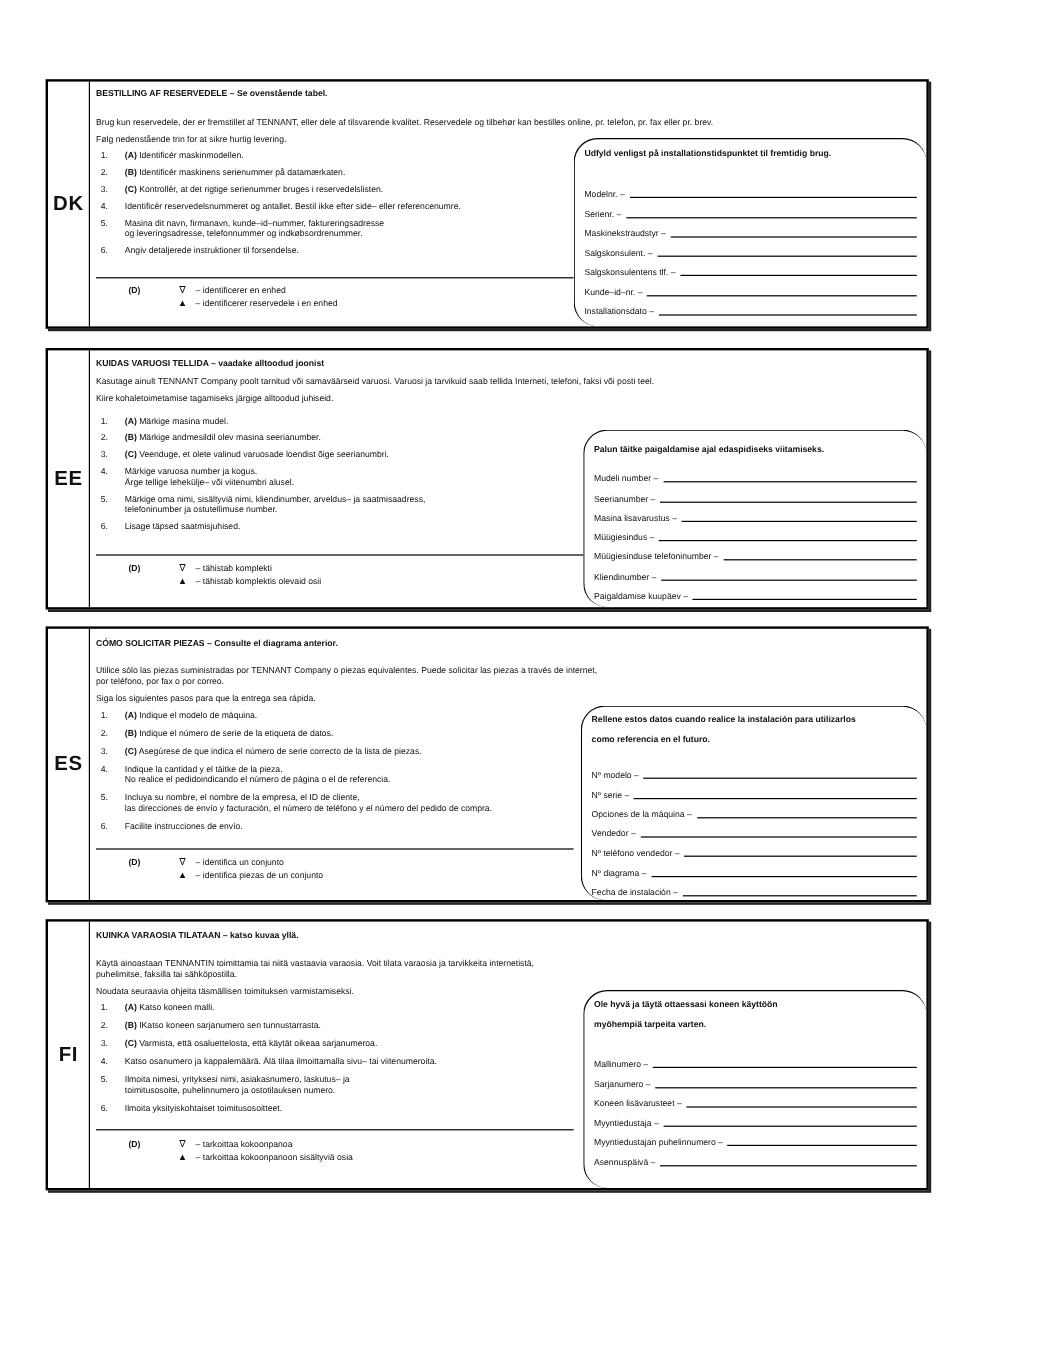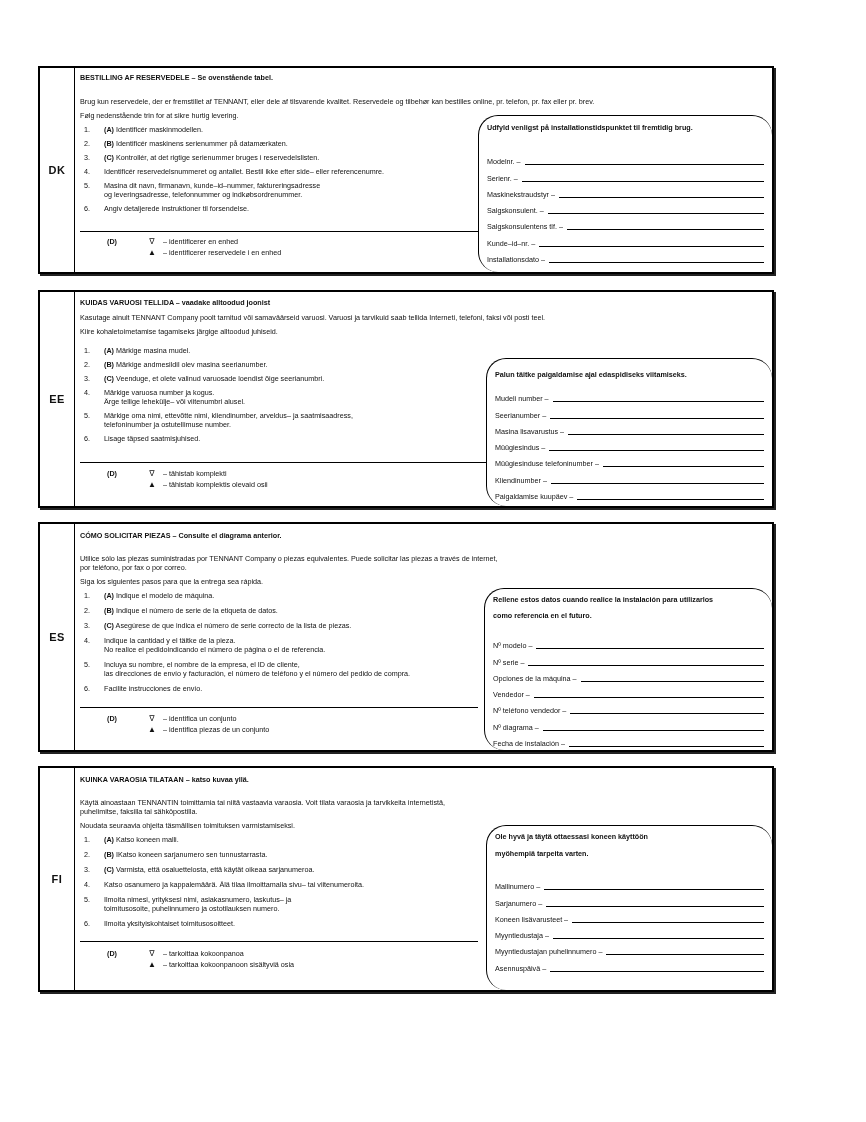--- a/index.html
+++ b/index.html
@@ -1,19 +1,19 @@
 <!DOCTYPE html>
 <html><head>
   <meta charset="utf-8">
   <style>
     html, body { margin: 0; padding: 0; background: #ffffff; }
     body { width: 866px; height: 1122px; position: relative; font-family: "Liberation Sans", sans-serif; color: #111; overflow: hidden; }
     .section { position: absolute; left: 38px; width: 736px; border: 2px solid #000; box-shadow: 2px 2px 0 #222; background: #fff; box-sizing: border-box; }
     .lang-col { position: absolute; left: 0; top: 0; bottom: 0; width: 34px; border-right: 1.5px solid #000; display: flex; align-items: center; justify-content: center; }
-    .lang-code { font-weight: bold; font-size: 11px; letter-spacing: 0.5px; }
+    .lang-code { font-weight: bold; font-size: 17px; letter-spacing: 0.5px; }
     .content { position: absolute; left: 40px; top: 0; right: 0; bottom: 0; }
     .title { position: absolute; left: 0; font-size: 7.2px; font-weight: bold; }
     .para { position: absolute; left: 0; font-size: 7.2px; line-height: 9px; white-space: nowrap; }
     .steps { position: absolute; left: 0; width: 400px; margin: 0; padding: 0; list-style: none; font-size: 7.2px; }
     .steps li { position: relative; padding-left: 24px; line-height: 8.6px; white-space: nowrap; }
     .steps .num { position: absolute; left: 4px; top: 0; }
     .steps b { font-weight: bold; }
     .hr { position: absolute; left: 0; height: 0; border-top: 1px solid #000; }
     .legend { position: absolute; left: 27px; font-size: 7.2px; }
     .legend .row { display: flex; align-items: center; height: 11px; white-space: nowrap; }
@@ -101,21 +101,21 @@
   </div>
   <div class="content">
     <div class="title" style="top:6px;">KUIDAS VARUOSI TELLIDA – vaadake alltoodud joonist</div>
     <div class="para" style="top:21px;">Kasutage ainult TENNANT Company poolt tarnitud või samaväärseid varuosi. Varuosi ja tarvikuid saab tellida Interneti, telefoni, faksi või posti teel.</div>
     <div class="para" style="top:35px;">Kiire kohaletoimetamise tagamiseks järgige alltoodud juhiseid.</div>
     <ul class="steps" style="top:55px;">
       <li style="margin-bottom:5.5px;"><span class="num">1.</span><b>(A)</b> <span>Märkige masina mudel.</span></li>
       <li style="margin-bottom:5.5px;"><span class="num">2.</span><b>(B)</b> <span>Märkige andmesildil olev masina seerianumber.</span></li>
       <li style="margin-bottom:5.5px;"><span class="num">3.</span><b>(C)</b> <span>Veenduge, et olete valinud varuosade loendist õige seerianumbri.</span></li>
       <li style="margin-bottom:5.5px;"><span class="num">4.</span><span>Märkige varuosa number ja kogus.</span><br><span>Ärge tellige lehekülje– või viitenumbri alusel.</span></li>
-      <li style="margin-bottom:5.5px;"><span class="num">5.</span><span>Märkige oma nimi, ettevõtte nimi, kliendinumber, arveldus– ja saatmisaadress,</span><br><span>telefoninumber ja ostutellimuse number.</span></li>
+      <li style="margin-bottom:5.5px;"><span class="num">5.</span><span>Märkige oma nimi, sisältyviä nimi, kliendinumber, arveldus– ja saatmisaadress,</span><br><span>telefoninumber ja ostutellimuse number.</span></li>
       <li><span class="num">6.</span><span>Lisage täpsed saatmisjuhised.</span></li>
     </ul>
     <div class="hr" style="top:170px;width:406px;"></div>
     <div class="legend" style="top:176px;">
       <div class="row">
           <span class="code">(D)</span>
           <span class="sym">∇</span>
           <span class="txt">– tähistab komplekti</span>
         </div>
       <div class="row">

